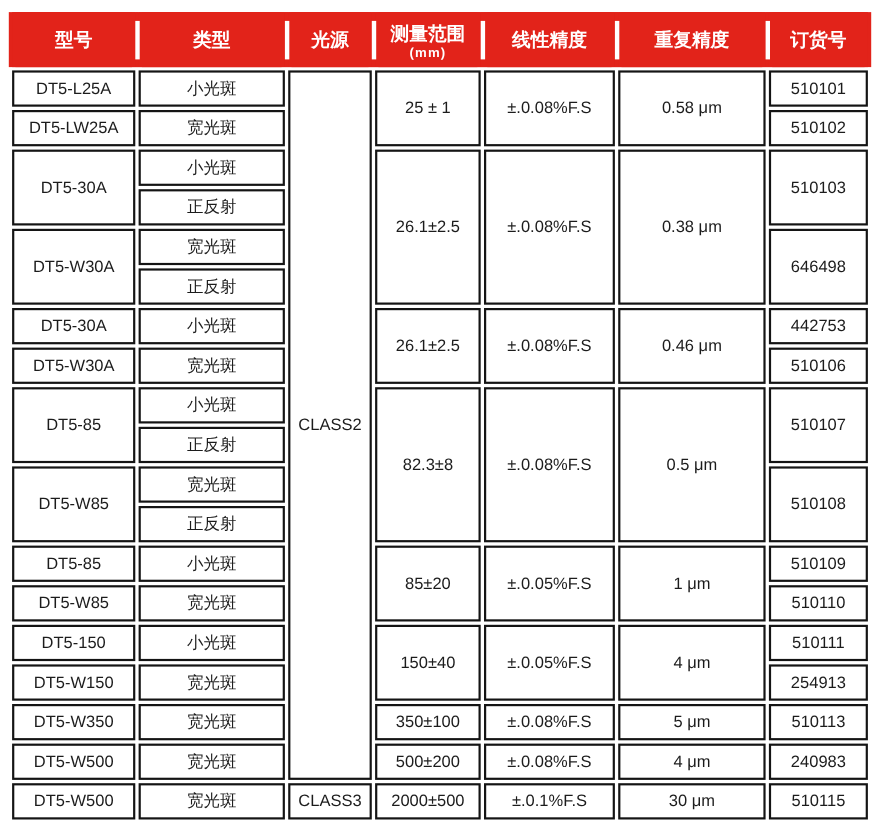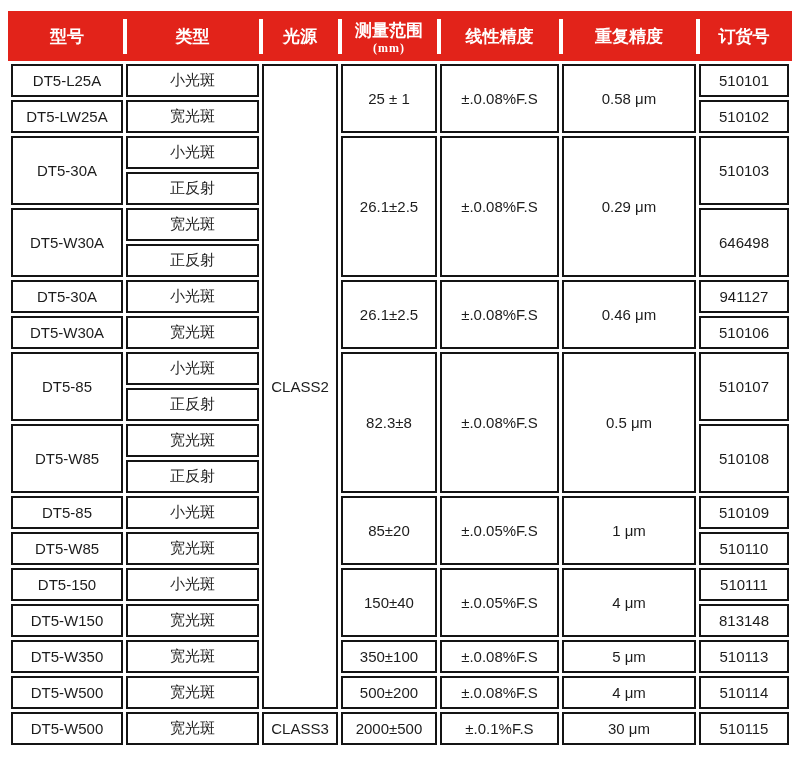--- a/index.html
+++ b/index.html
@@ -22,21 +22,20 @@
     color: var(--header-text, #ffffff);
     font-weight: bold;
     font-size: 17px;
     height: 50px;
     text-align: center;
     vertical-align: middle;
     position: relative;
     padding: 0;
     
     box-shadow: 3px 0 0 var(--header-red, #e2231a), -3px 0 0 var(--header-red, #e2231a);
-    font-family: Liberation Serif, serif;
   }
   th.hcell:not(:first-child)::before {
     content: "";
     position: absolute;
     left: -3px; top: 8px; bottom: 7px; width: 4px;
     background: #ffffff;
   }
   th.hcell .sub {
     display: block;
     font-size: 12px;
@@ -96,41 +95,41 @@
         <tr>
           <td class="bcell">DT5-LW25A</td>
           <td class="bcell">宽光斑</td>
           <td class="bcell">510102</td>
         </tr>
         <tr>
           <td class="bcell" rowspan="2">DT5-30A</td>
           <td class="bcell">小光斑</td>
           <td class="bcell" rowspan="4">26.1±2.5</td>
           <td class="bcell" rowspan="4">±.0.08%F.S</td>
-          <td class="bcell" rowspan="4">0.29 μm</td>
+          <td class="bcell" rowspan="4">0.38 μm</td>
           <td class="bcell" rowspan="2">510103</td>
         </tr>
         <tr>
           <td class="bcell">正反射</td>
         </tr>
         <tr>
           <td class="bcell" rowspan="2">DT5-W30A</td>
           <td class="bcell">宽光斑</td>
           <td class="bcell" rowspan="2">646498</td>
         </tr>
         <tr>
           <td class="bcell">正反射</td>
         </tr>
         <tr>
           <td class="bcell">DT5-30A</td>
           <td class="bcell">小光斑</td>
           <td class="bcell" rowspan="2">26.1±2.5</td>
           <td class="bcell" rowspan="2">±.0.08%F.S</td>
           <td class="bcell" rowspan="2">0.46 μm</td>
-          <td class="bcell">941127</td>
+          <td class="bcell">442753</td>
         </tr>
         <tr>
           <td class="bcell">DT5-W30A</td>
           <td class="bcell">宽光斑</td>
           <td class="bcell">510106</td>
         </tr>
         <tr>
           <td class="bcell" rowspan="2">DT5-85</td>
           <td class="bcell">小光斑</td>
           <td class="bcell" rowspan="4">82.3±8</td>
@@ -166,37 +165,37 @@
           <td class="bcell">DT5-150</td>
           <td class="bcell">小光斑</td>
           <td class="bcell" rowspan="2">150±40</td>
           <td class="bcell" rowspan="2">±.0.05%F.S</td>
           <td class="bcell" rowspan="2">4 μm</td>
           <td class="bcell">510111</td>
         </tr>
         <tr>
           <td class="bcell">DT5-W150</td>
           <td class="bcell">宽光斑</td>
-          <td class="bcell">813148</td>
+          <td class="bcell">254913</td>
         </tr>
         <tr>
           <td class="bcell">DT5-W350</td>
           <td class="bcell">宽光斑</td>
           <td class="bcell">350±100</td>
           <td class="bcell">±.0.08%F.S</td>
           <td class="bcell">5 μm</td>
           <td class="bcell">510113</td>
         </tr>
         <tr>
           <td class="bcell">DT5-W500</td>
           <td class="bcell">宽光斑</td>
           <td class="bcell">500±200</td>
           <td class="bcell">±.0.08%F.S</td>
           <td class="bcell">4 μm</td>
-          <td class="bcell">510114</td>
+          <td class="bcell">240983</td>
         </tr>
         <tr>
           <td class="bcell">DT5-W500</td>
           <td class="bcell">宽光斑</td>
           <td class="bcell">CLASS3</td>
           <td class="bcell">2000±500</td>
           <td class="bcell">±.0.1%F.S</td>
           <td class="bcell">30 μm</td>
           <td class="bcell">510115</td>
         </tr>

